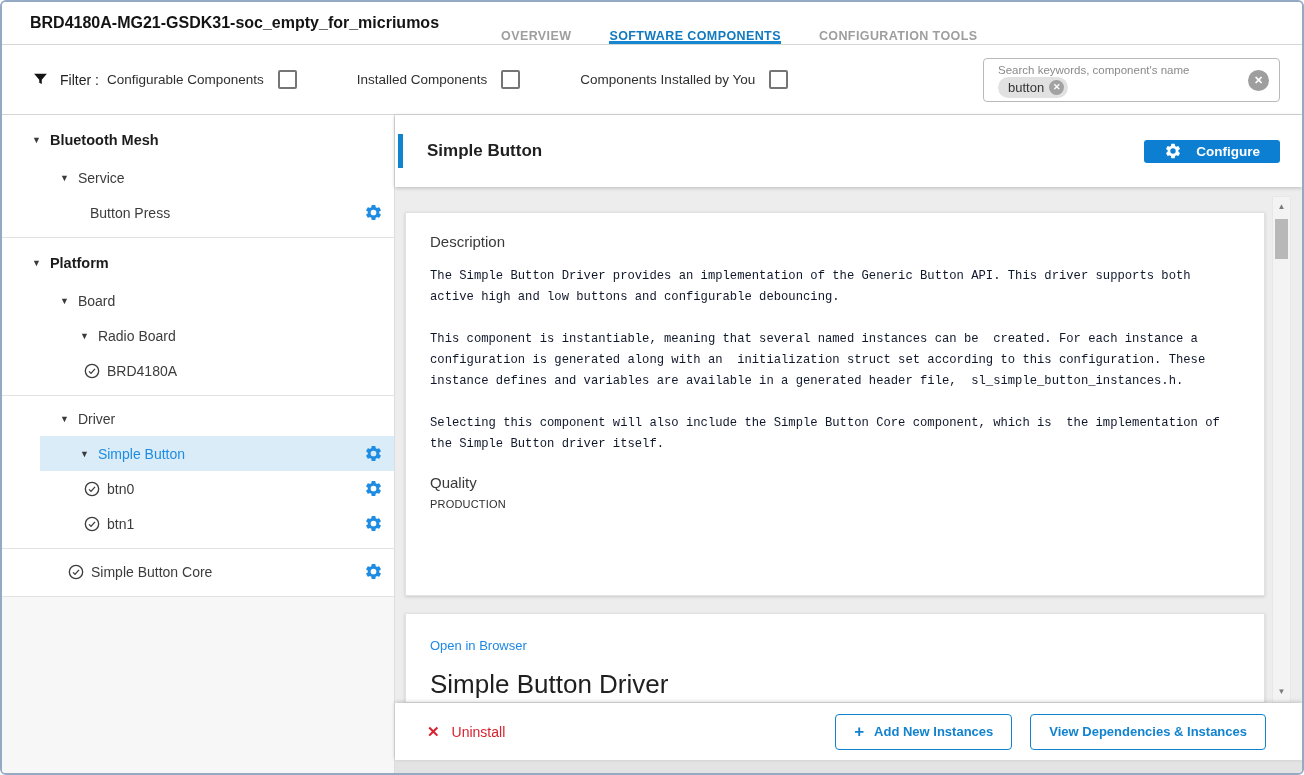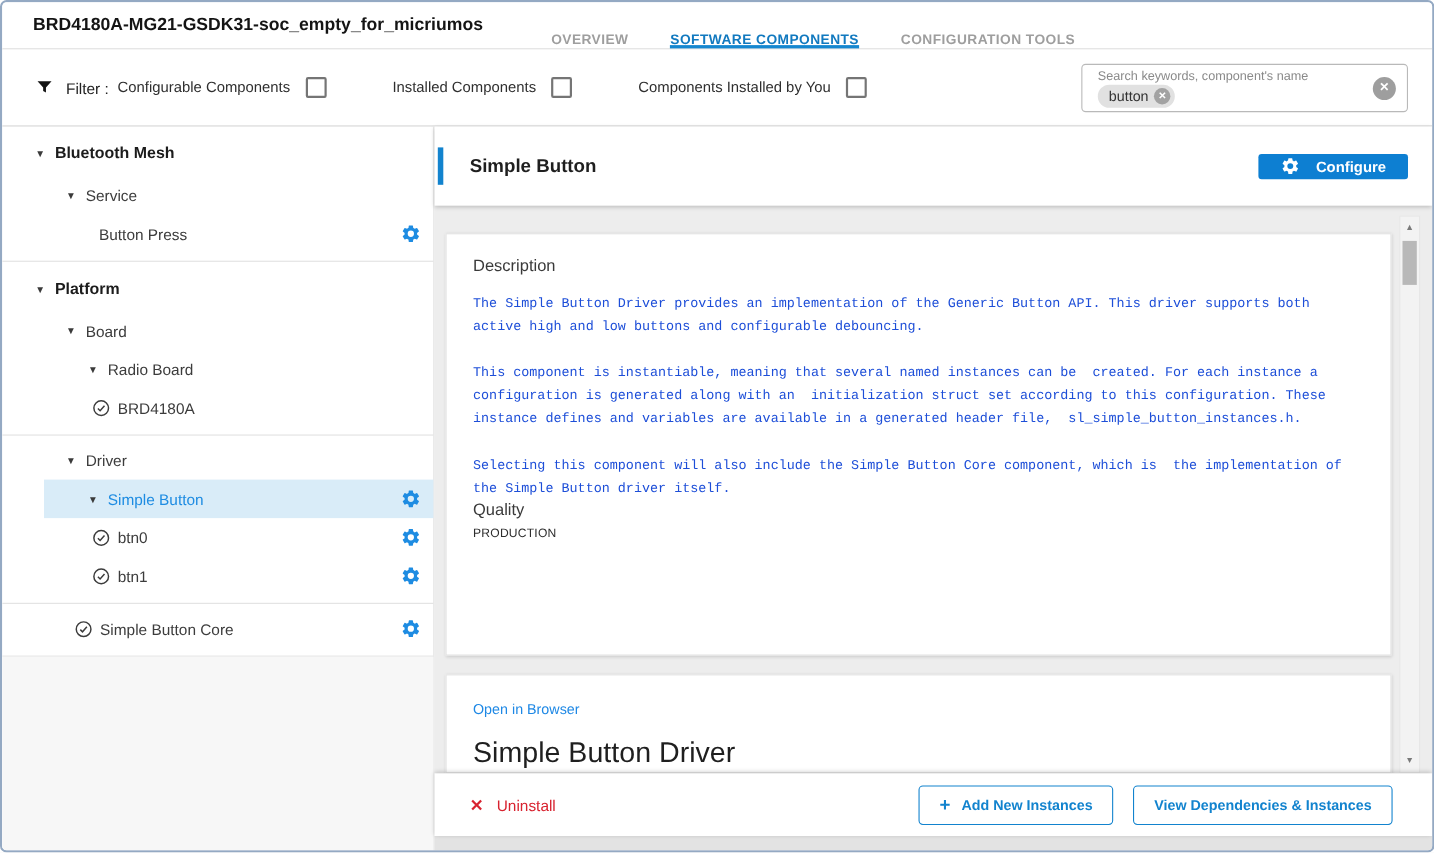--- a/index.html
+++ b/index.html
@@ -76,23 +76,23 @@
                    font-weight: 700; cursor: pointer; font-family: inherit; }
   .configure-btn .gear-w { width: 18px; height: 18px; color:#fff; }
   .configure-btn .gear-w svg { display:block; width:100%; height:100%; }
 
   .main-scroll { flex: 1; position: relative; padding: 25px 10px 0 10px; overflow: hidden; }
   .card { background: #fff; border: 1px solid #e2e2e2; box-shadow: 0 1px 3px rgba(0,0,0,.15);
           margin-right: 27px; }
   .desc-card { min-height: 384px; padding: 20px 24px 18px; }
   .sec-h { font-size: 15px; font-weight: 500; color: #3a3a3a; margin-bottom: 11px; }
   .mono p { font-family: "Liberation Mono", monospace; font-size: 12.2px; line-height: 21px;
-            color: #1d4ed8; margin: 16px 0 21px; white-space: pre-wrap; }
+            color: #0f172a; margin: 16px 0 21px; white-space: pre-wrap; }
   .mono p:last-child { margin-bottom: 0; }
-  .quality-h { margin-bottom: 7px; }
+  .quality-h { margin-top: 19px; margin-bottom: 7px; }
   .quality-v { font-size: 11px; letter-spacing: .2px; color: #2e2e2e; }
 
   .doc-card { margin-top: 17px; height: 90px; overflow: hidden; padding: 22px 24px 0; }
   .doc-link { font-size: 13px; color: #1e88e5; cursor: pointer; display: inline-block; }
   .doc-title { font-size: 26px; font-weight: 400; color: #1f1f1f; margin-top: 15px; }
 
   
   .vscroll { position: absolute; top: 9px; bottom: 0; right: 11px; width: 19px;
              background: #f3f3f3; border: 1px solid #e7e7e7; }
   .vs-arrow { position: absolute; left: 0; right: 0; height: 16px; color: #7a7a7a;

